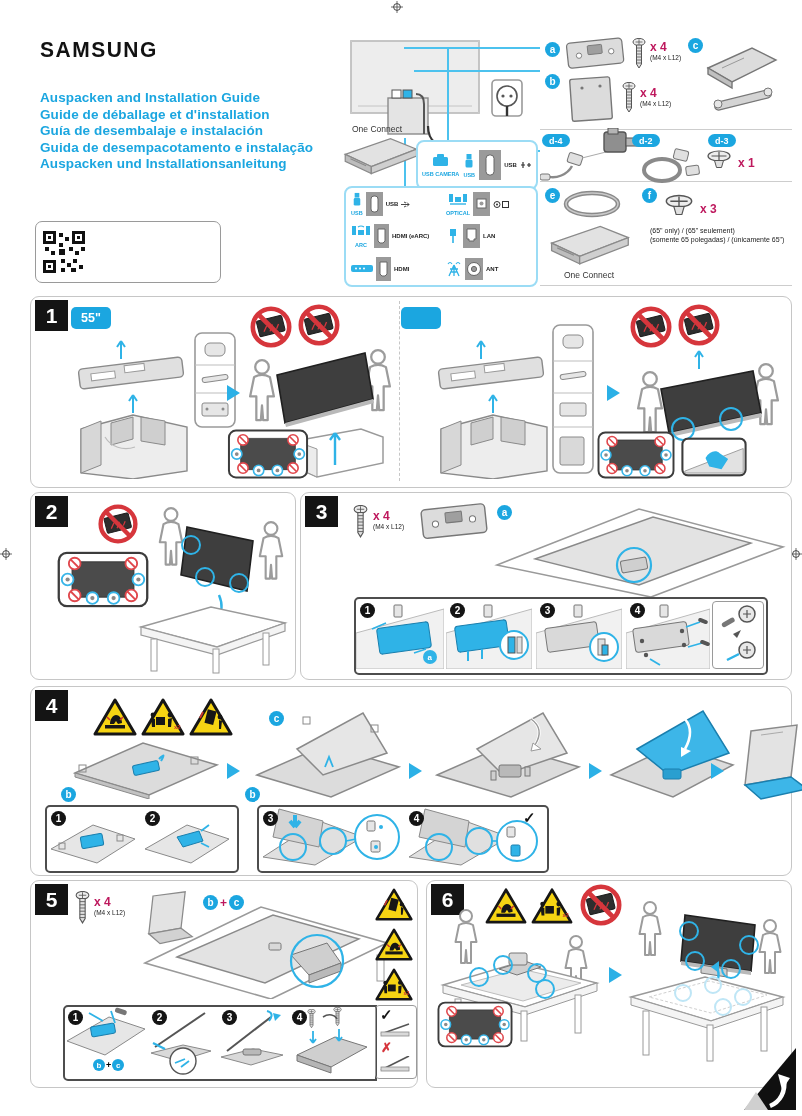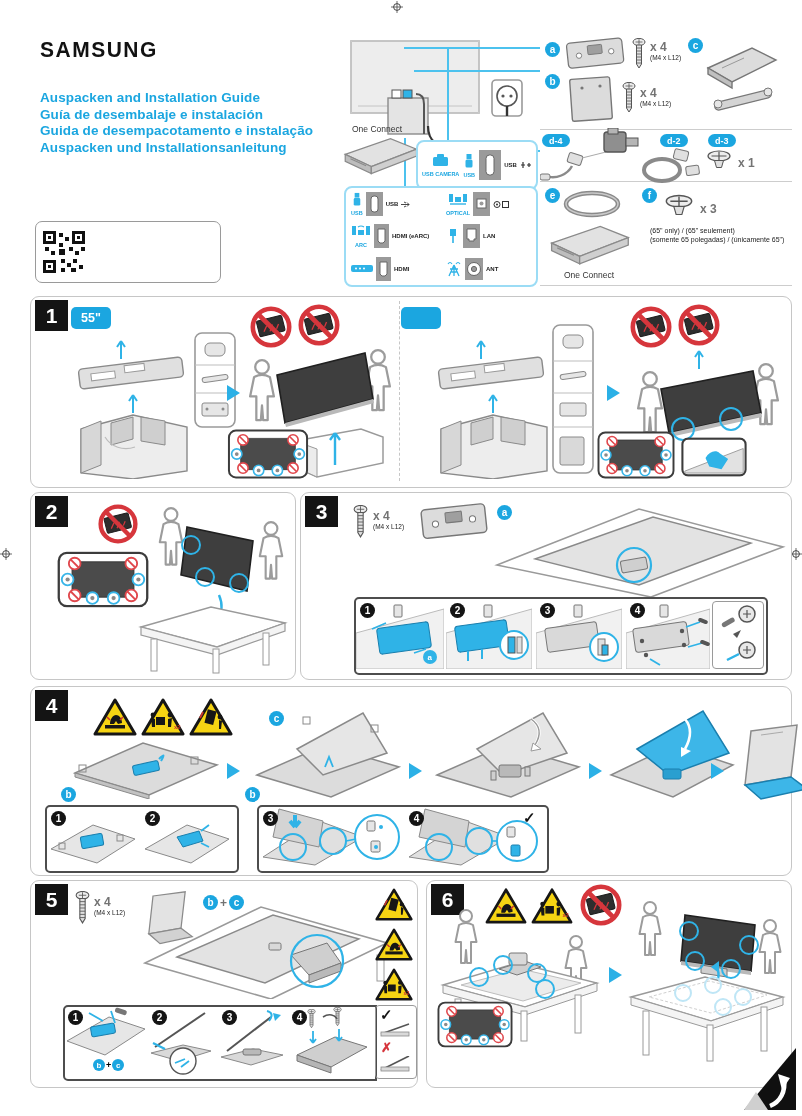--- a/index.html
+++ b/index.html
@@ -14,21 +14,21 @@
   .secnum{position:absolute;background:#141414;color:#fff;font-weight:bold;font-size:21px;
           width:33px;height:31px;display:flex;align-items:center;justify-content:center}
   .sizebadge{position:absolute;background:#1ba6e0;color:#fff;font-weight:bold;font-size:12.5px;
           border-radius:5px;height:22px;min-width:40px;display:flex;align-items:center;justify-content:center}
   .cb{display:inline-flex;width:15px;height:15px;border-radius:50%;background:#1ba6e0;color:#fff;
       font-size:10px;font-weight:bold;align-items:center;justify-content:center;flex:none}
   .pb{display:inline-flex;background:#1ba6e0;color:#fff;font-size:9px;font-weight:bold;
       border-radius:8px;padding:1.5px 7px}
   .nc{display:inline-flex;width:15px;height:15px;border-radius:50%;background:#141414;color:#fff;
       font-size:10px;font-weight:bold;align-items:center;justify-content:center;flex:none}
-  .qty{font-weight:bold;font-size:12px;color:#737373}
+  .qty{font-weight:bold;font-size:12px;color:#be185d}
   .spec{font-size:6.5px;color:#1c1c1c}
   .arr{width:0;height:0;border-top:8px solid transparent;border-bottom:8px solid transparent;
        border-left:13px solid #2bb0e6}
   .stepbox{position:absolute;border:2px solid #4d4d4d;border-radius:5px;background:#fff}
   .hline{position:absolute;background:#cdcdcd;height:1px}
   .cline{position:absolute;background:#4cc2ee}
   .dashdiv{position:absolute;border-left:1.5px dashed #c6c6c6}
   .lblport{font-size:6px;color:#1c1c1c;font-weight:bold;line-height:6.5px}
   .capcyan{font-size:5.5px;color:#1ba6e0;font-weight:bold;text-align:center}
   .panel{position:absolute;border:2px solid #9bdcf5;border-radius:8px;background:#fff}
@@ -153,20 +153,21 @@
   </svg>
   <svg class="abs" style="left:790px;top:548px" width="12" height="12" viewBox="0 0 12 12">
     <circle cx="6" cy="6" r="3.4" fill="none" stroke="#444" stroke-width="1"></circle>
       <path d="M6 0v12M0 6h12" stroke="#444" stroke-width=".8"></path>
   </svg>
 
   <div class="brand">SAMSUNG</div>
 
   <div class="titles">
     <div>Auspacken and Installation Guide</div>
+    <div>Guide de déballage et d'installation</div>
     <div>Guía de desembalaje e instalación</div>
     <div>Guida de desempacotamento e instalação</div>
     <div>Auspacken und Installationsanleitung</div>
   </div>
 
   <div class="label-box" style="left:35px;top:221px;width:172px;height:48px">
     <svg width="44" height="44" viewBox="0 0 44 44">
       <rect x="0" y="0" width="44" height="44" fill="#fff"></rect>
       <g fill="#111">
         <rect x="1" y="1" width="13" height="13"></rect>
@@ -416,21 +417,21 @@
       <path d="M6 32c10 4 22-2 26-10" fill="none" stroke="#8a8a8a" stroke-width="2.4"></path>
       <rect x="28" y="10" width="14" height="10" rx="2" fill="#e0e0e0" stroke="#777" transform="rotate(18 35 15)"></rect>
       <rect x="0" y="30" width="10" height="6" rx="2" fill="#e0e0e0" stroke="#777"></rect>
       <line x1="42" y1="14" x2="66" y2="8" stroke="#aaa" stroke-width="1"></line>
     </svg>
     <svg class="abs" style="left:56px;top:98px" width="46" height="30" viewBox="0 0 46 30">
       <rect x="8" y="4" width="22" height="20" rx="3" fill="#8f8f8f" stroke="#555" stroke-width="1.4"></rect>
       <rect x="30" y="10" width="12" height="8" fill="#b5b5b5" stroke="#555"></rect>
       <rect x="12" y="0" width="10" height="6" fill="#b5b5b5" stroke="#555"></rect>
     </svg>
-    <span class="pb abs" style="left:120px;top:104px">d-2</span>
+    <span class="pb abs" style="left:92px;top:104px">d-2</span>
     <svg class="abs" style="left:96px;top:114px" width="66" height="42" viewBox="0 0 66 42">
       <ellipse cx="26" cy="26" rx="18" ry="11" fill="none" stroke="#8a8a8a" stroke-width="4"></ellipse>
       <rect x="38" y="6" width="14" height="10" rx="2" fill="#e0e0e0" stroke="#777" transform="rotate(14 45 11)"></rect>
       <rect x="50" y="22" width="13" height="9" rx="2" fill="#e0e0e0" stroke="#777" transform="rotate(-8 56 26)"></rect>
     </svg>
     <span class="pb abs" style="left:168px;top:104px">d-3</span>
     <svg class="abs" style="left:166px;top:120px" width="26" height="22">
         <use href="#screwflat"></use>
       </svg>
     <span class="qty abs" style="left:198px;top:126px">x 1</span>

